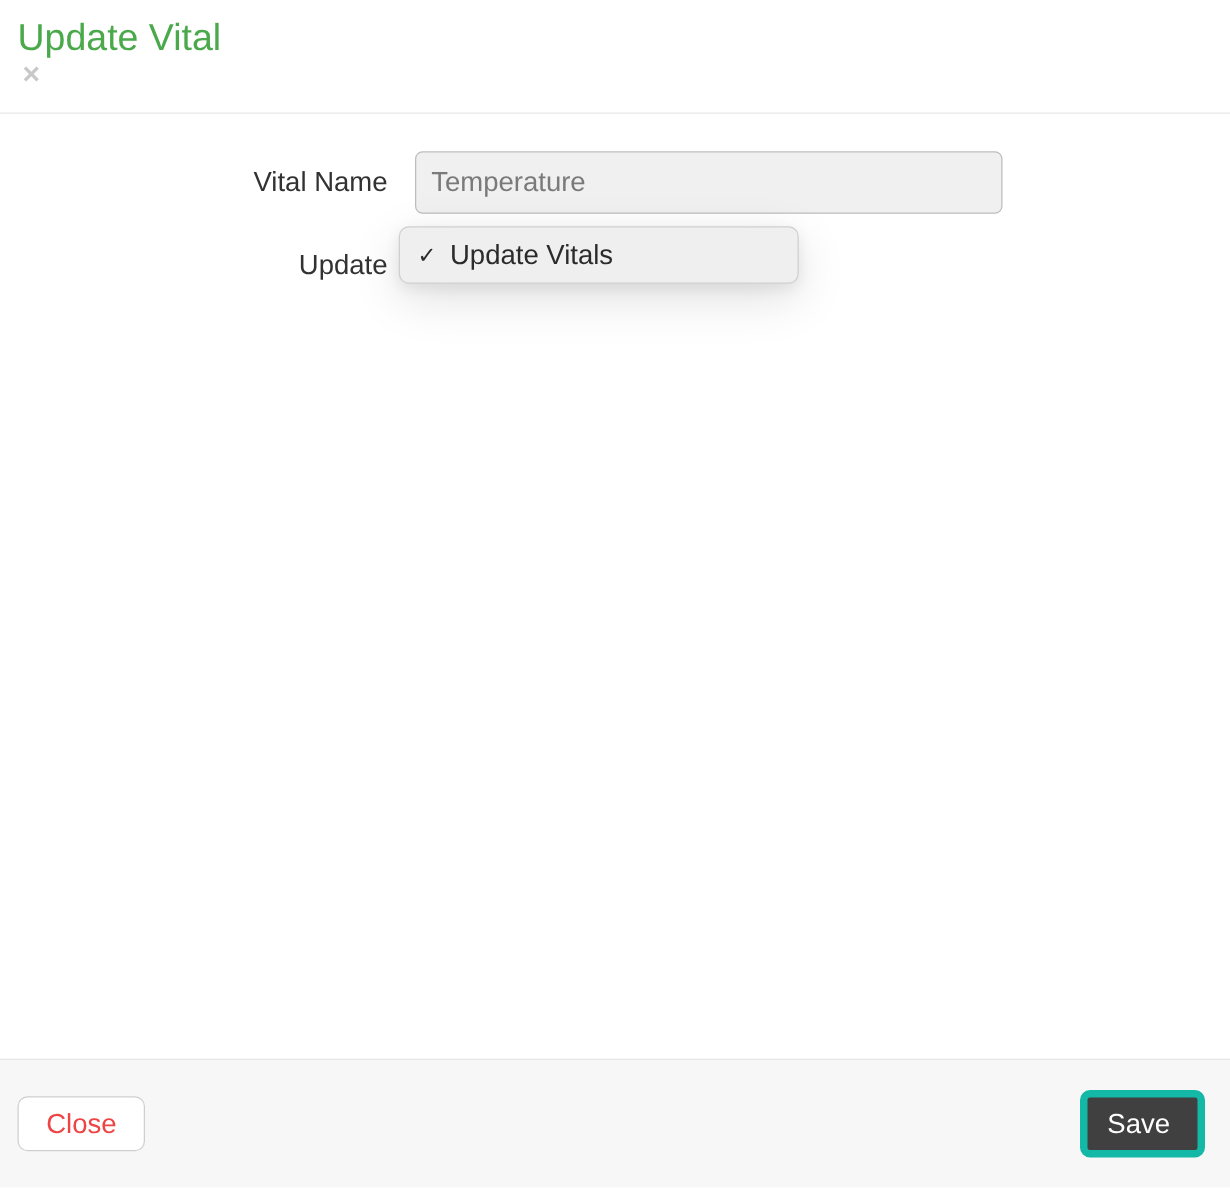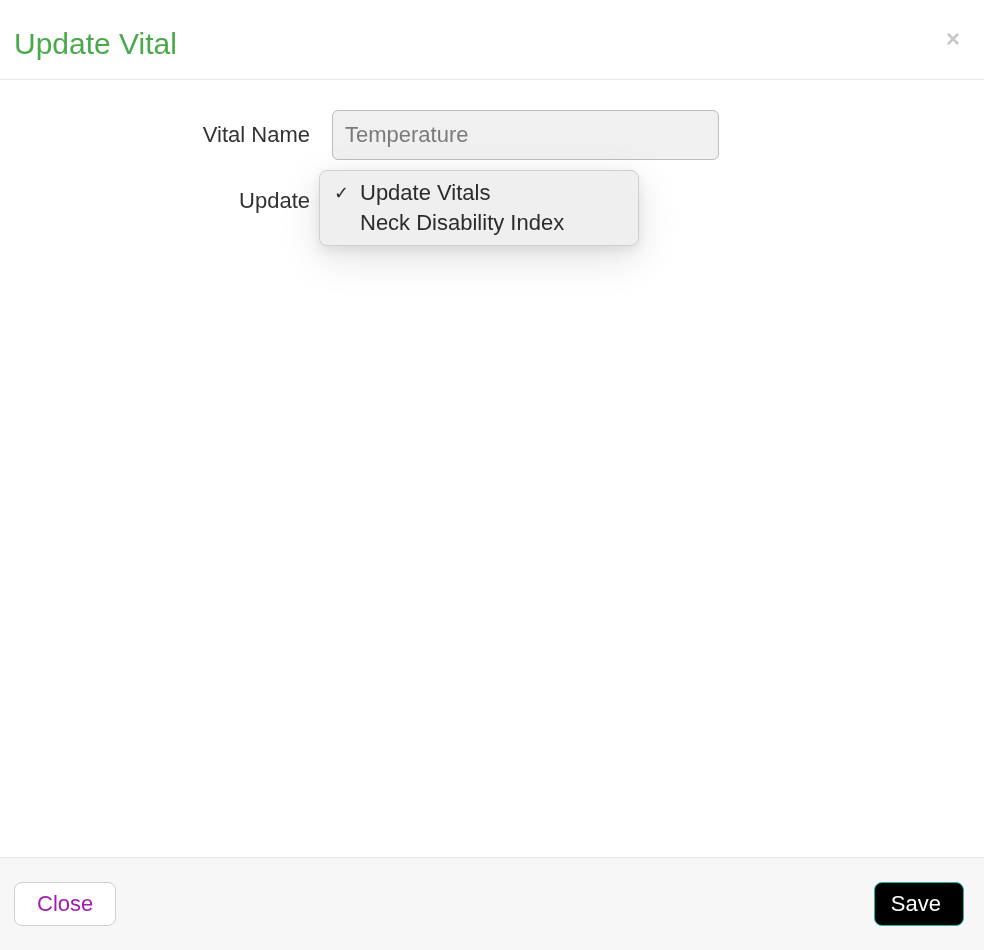--- a/index.html
+++ b/index.html
@@ -11,25 +11,26 @@
     overflow: hidden;
   }
   .modal {
     width: 984px;
     height: 950px;
     display: flex;
     flex-direction: column;
     position: relative;
   }
   .modal-header {
-    padding: 27px 20px 18px 14px;
+    padding: 14px 20px 18px 14px;
     border-bottom: 1px solid #e8e8e8;
     display: flex;
     align-items: flex-start;
     justify-content: space-between;
+    flex-direction: column;
   }
   .modal-title {
     color: #4aa94a;
     font-size: 30px;
     font-weight: 400;
   }
   .close-x {
     color: #c8c8c8;
     font-size: 24px;
     font-weight: 700;
@@ -49,21 +50,21 @@
   }
   .form-label {
     width: 312px;
     text-align: right;
     padding-right: 22px;
     font-size: 22px;
     color: #323232;
     font-weight: 400;
   }
   .form-input {
-    width: 387px;
+    width: 470px;
     height: 50px;
     font-size: 22px;
     color: #7a7a7a;
     background: #f0f0f0;
     border: 1px solid #bdbdbd;
     border-radius: 6px;
     padding: 0 12px;
   }
   .dropdown-panel {
     position: absolute;
@@ -100,27 +101,27 @@
   }
   .btn {
     font-size: 22px;
     padding: 10px 22px;
     border-radius: 8px;
     cursor: pointer;
     line-height: 1;
   }
   .btn-default {
     background: #ffffff;
-    color: #a21caf;
+    color: #ef4444;
     border: 1px solid #cfcfcf;
   }
   .btn-primary {
-    background: #000000;
+    background: #404040;
     color: #ffffff;
-    border: 1px solid #14b8a6;
+    border: 6px solid #14b8a6;
     padding-left: 16px;
   }
 </style>
 </head>
 <body>
 
 <div class="modal">
 
   <div class="modal-header">
     <div class="modal-title">Update Vital</div>
@@ -136,24 +137,20 @@
 
     <div class="form-row" style="margin-bottom:0;">
       <div class="form-label">Update</div>
     </div>
 
     <div class="dropdown-panel">
       <div class="dropdown-item">
         <span class="dropdown-check">✓</span>
         <span>Update Vitals</span>
       </div>
-      <div class="dropdown-item">
-        <span class="dropdown-check"></span>
-        <span>Neck Disability Index</span>
-      </div>
     </div>
 
   </div>
 
   <div class="modal-footer">
     <button class="btn btn-default">Close</button>
     <button class="btn btn-primary">Save</button>
   </div>
 
 </div>

